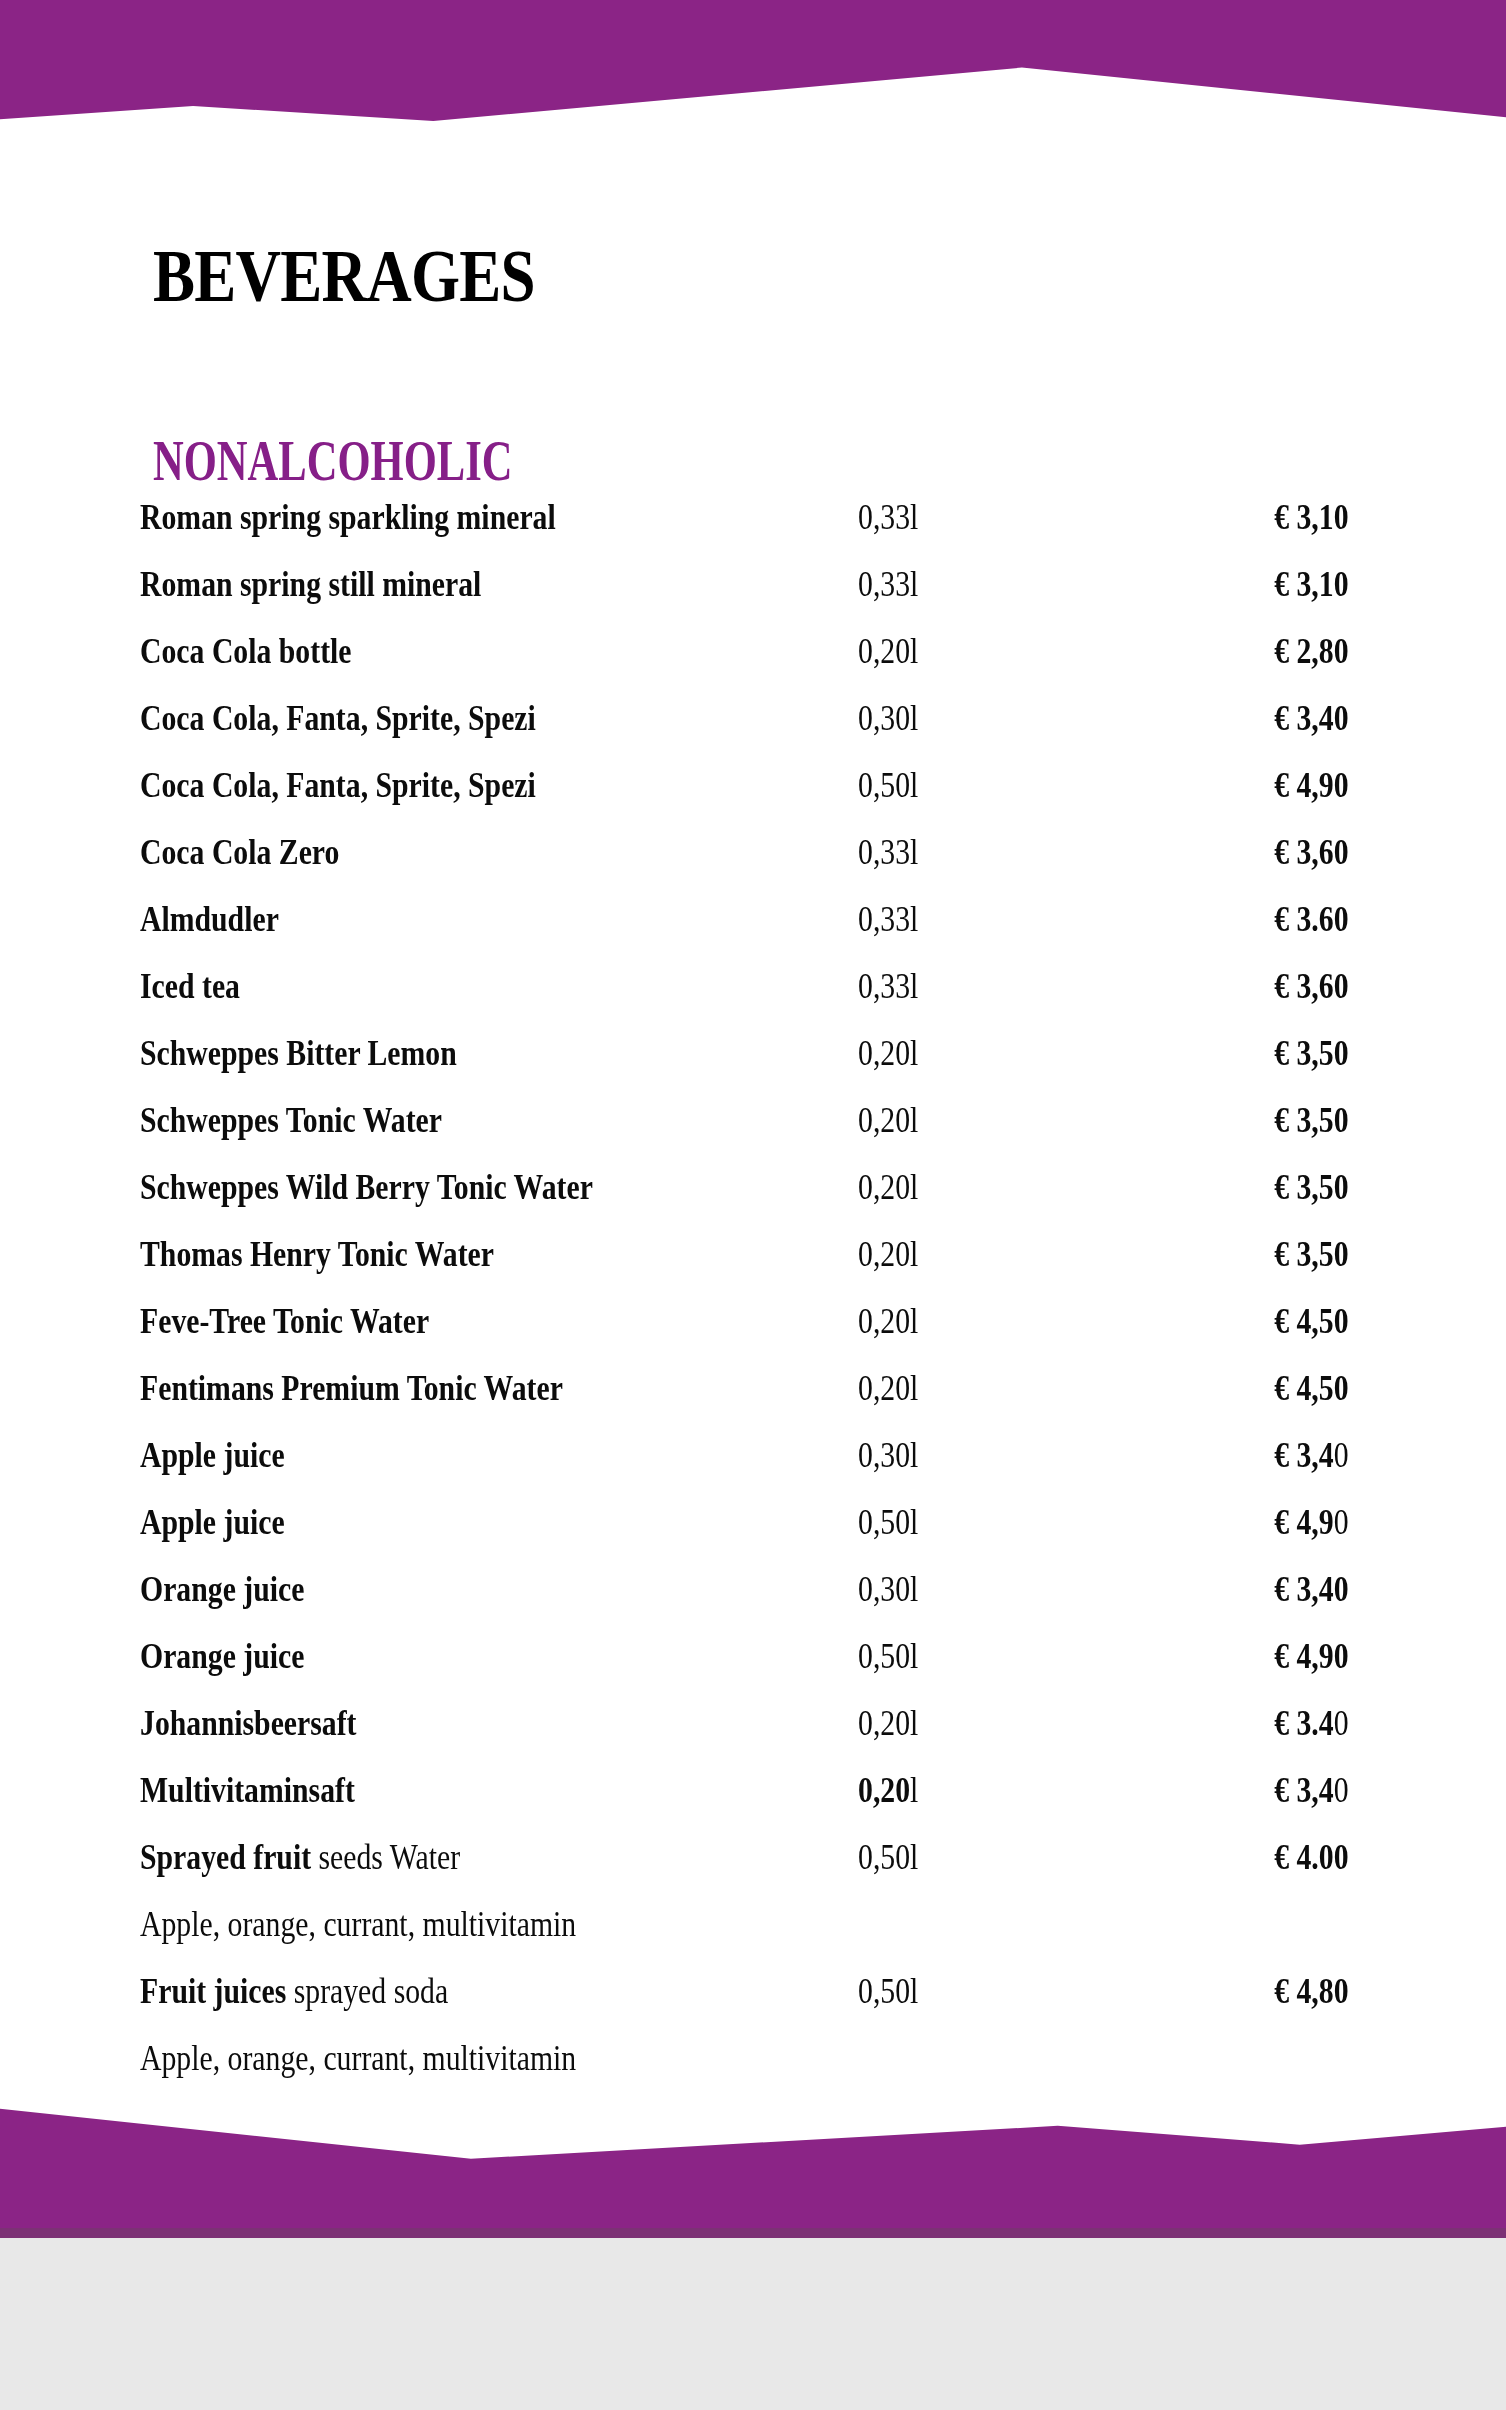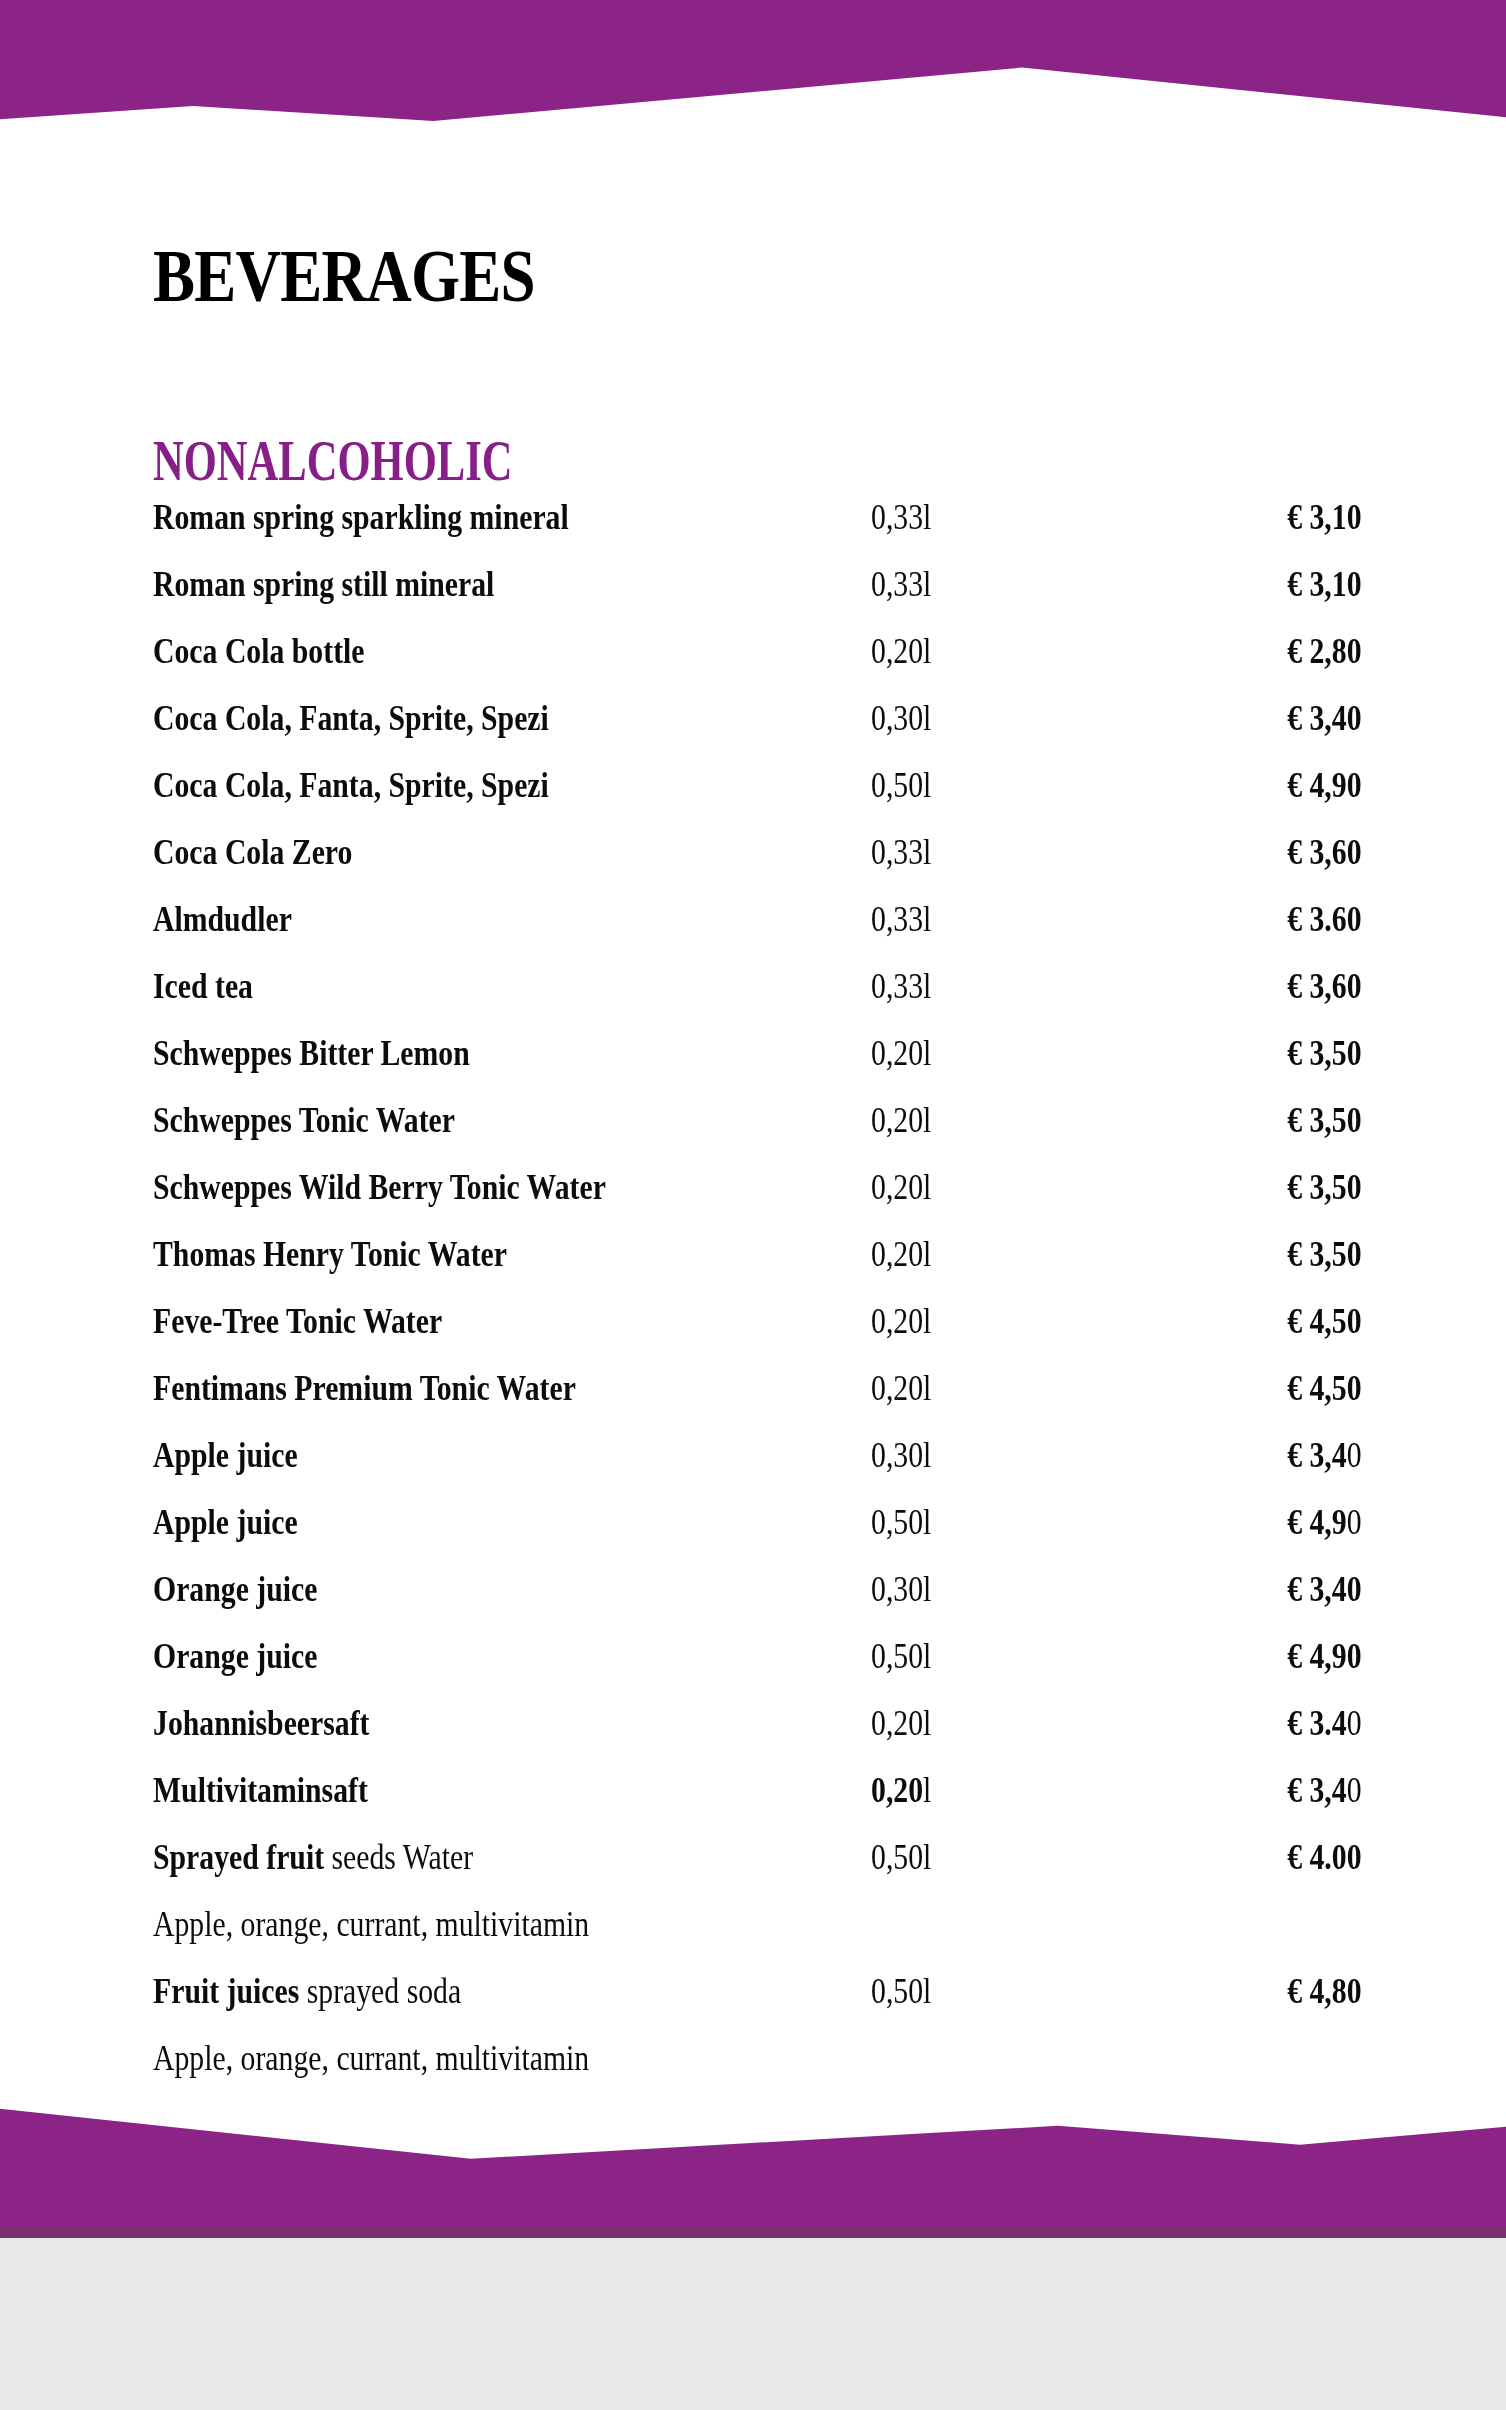--- a/index.html
+++ b/index.html
@@ -27,21 +27,21 @@
     white-space:nowrap;letter-spacing:-0.9px;
   }
   .section-heading{
     position:absolute;left:153px;top:387px;
     font-size:56px;font-weight:700;line-height:1;
     color:var(--heading,#861F88);
     transform:scaleX(0.76);transform-origin:left top;
     white-space:nowrap;
   }
   .menu{
-    position:absolute;left:153px;top:484px;
+    position:absolute;left:140px;top:484px;
     width:1208px;
   }
   .row{
     position:relative;
     height:67px;
     font-size:35px;line-height:67px;
     white-space:nowrap;
   }
   .row .name{
     position:absolute;left:0;top:0;

